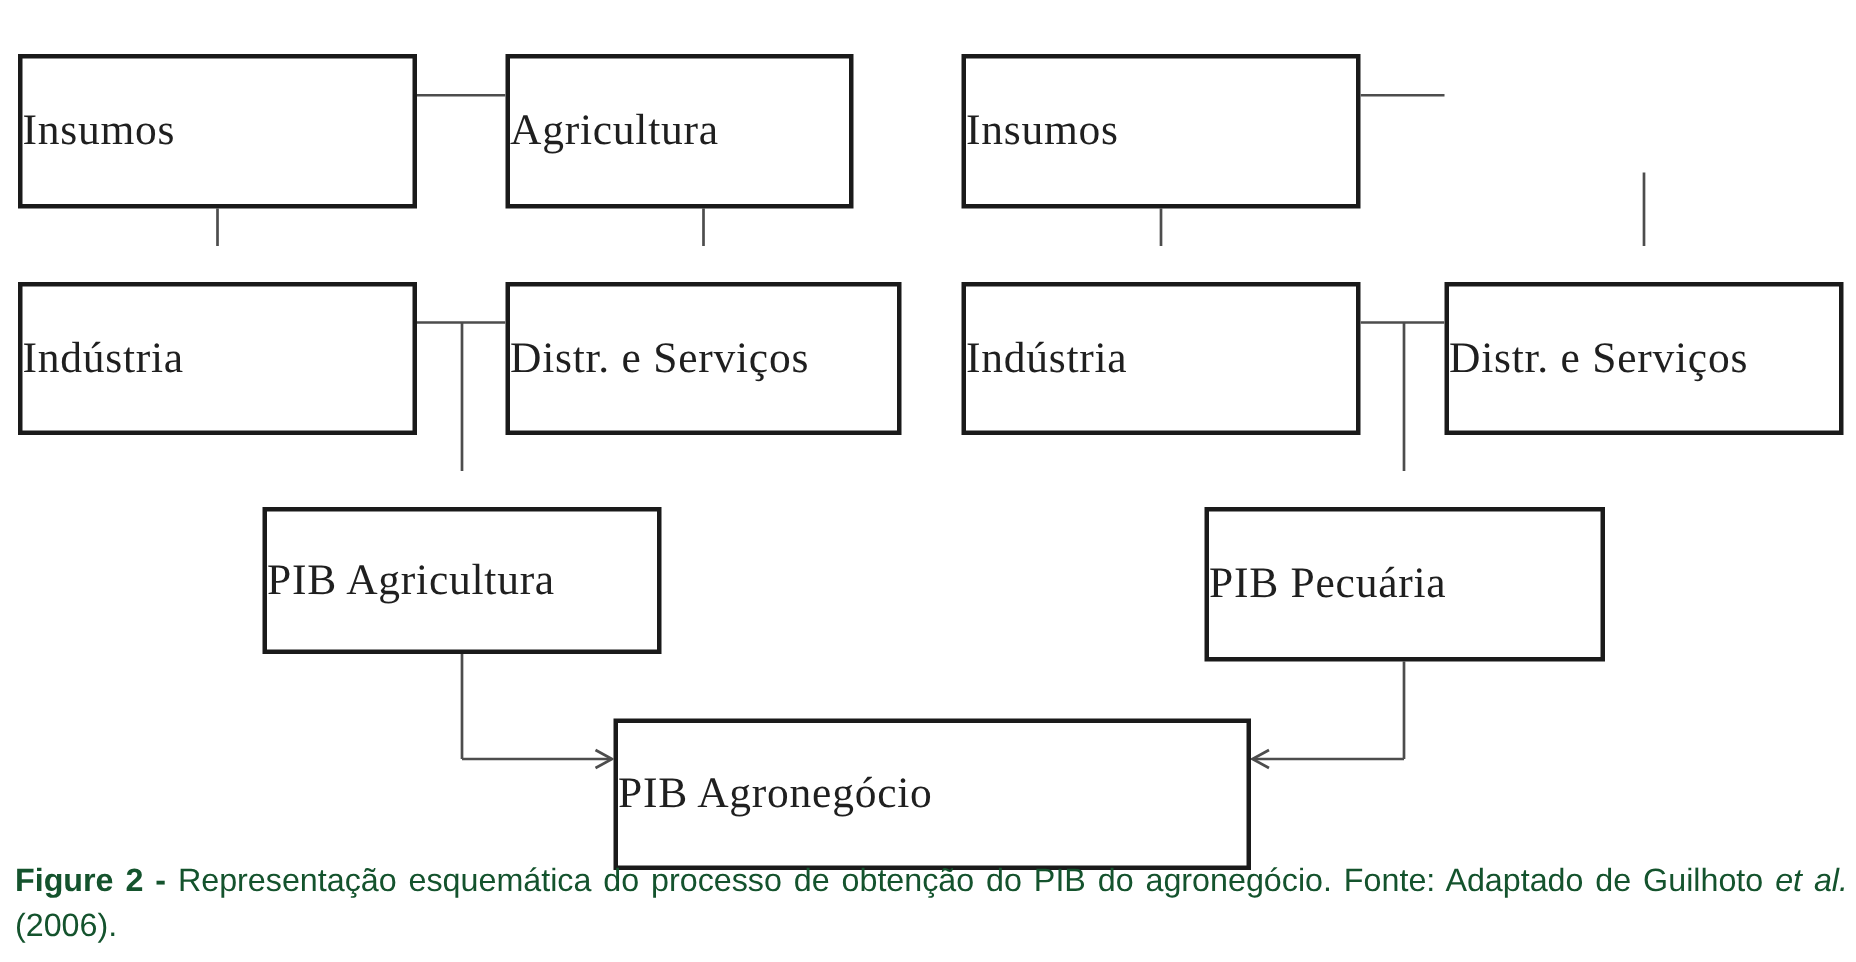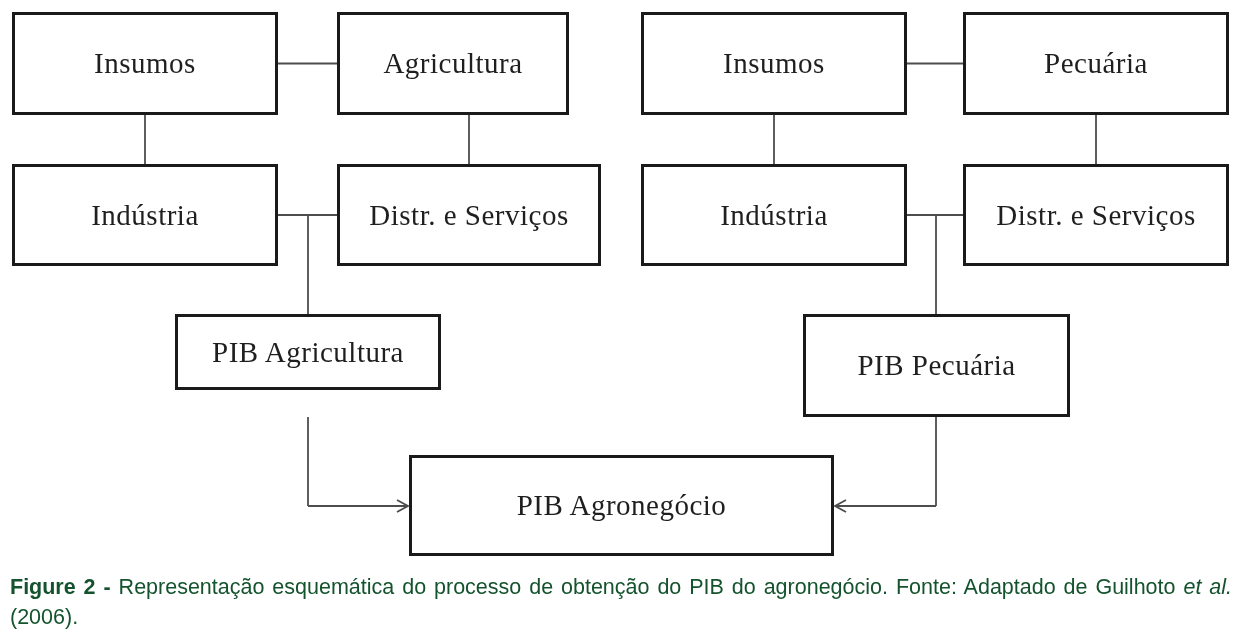--- a/index.html
+++ b/index.html
@@ -22,37 +22,38 @@
     z-index: 1;
     pointer-events: none;
   }
   .node {
     position: absolute;
     box-sizing: border-box;
     border: 3px solid #1a1a1a;
     background: #ffffff;
     display: flex;
     align-items: center;
-    justify-content: center;
+    justify-content: flex-start;
     z-index: 2;
     font-size: 29px;
     color: #1f1f1f;
     letter-spacing: 0.5px;
     white-space: nowrap;
+    margin-top: 24px;
   }
   
   .n-insumos-left        { left: 12px;  top: 12px;  width: 266px; height: 103px; }
   .n-agricultura         { left: 337px; top: 12px;  width: 232px; height: 103px; }
   .n-insumos-right       { left: 641px; top: 12px;  width: 266px; height: 103px; }
   .n-pecuaria            { left: 963px; top: 12px;  width: 266px; height: 103px; }
   .n-industria-left      { left: 12px;  top: 164px; width: 266px; height: 102px; }
   .n-distr-left          { left: 337px; top: 164px; width: 264px; height: 102px; }
   .n-industria-right     { left: 641px; top: 164px; width: 266px; height: 102px; }
   .n-distr-right         { left: 963px; top: 164px; width: 266px; height: 102px; }
-  .n-pib-agricultura     { left: 175px; top: 314px; width: 266px; height: 76px; }
+  .n-pib-agricultura     { left: 175px; top: 314px; width: 266px; height: 98px; }
   .n-pib-pecuaria        { left: 803px; top: 314px; width: 267px; height: 103px; }
   .n-pib-agronegocio     { left: 409px; top: 455px; width: 425px; height: 101px; }
 
   .caption {
     position: absolute;
     left: 10px;
     top: 572px;
     width: 1222px;
     z-index: 2;
     font-family: "Liberation Sans", sans-serif;
@@ -133,23 +134,20 @@
   <div class="node n-distr-left">
     <span>Distr. e Serviços</span>
   </div>
   <div class="node n-pib-agricultura">
     <span>PIB Agricultura</span>
   </div>
 
   <div class="node n-insumos-right">
     <span>Insumos</span>
   </div>
-  <div class="node n-pecuaria">
-    <span>Pecuária</span>
-  </div>
   <div class="node n-industria-right">
     <span>Indústria</span>
   </div>
   <div class="node n-distr-right">
     <span>Distr. e Serviços</span>
   </div>
   <div class="node n-pib-pecuaria">
     <span>PIB Pecuária</span>
   </div>
 

